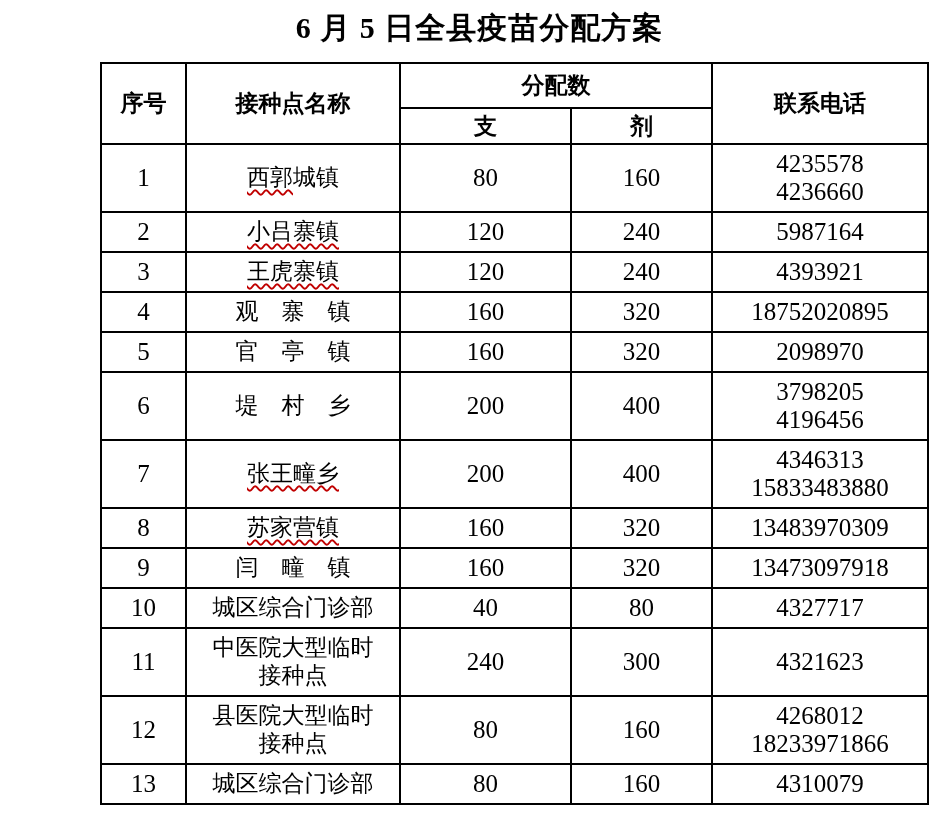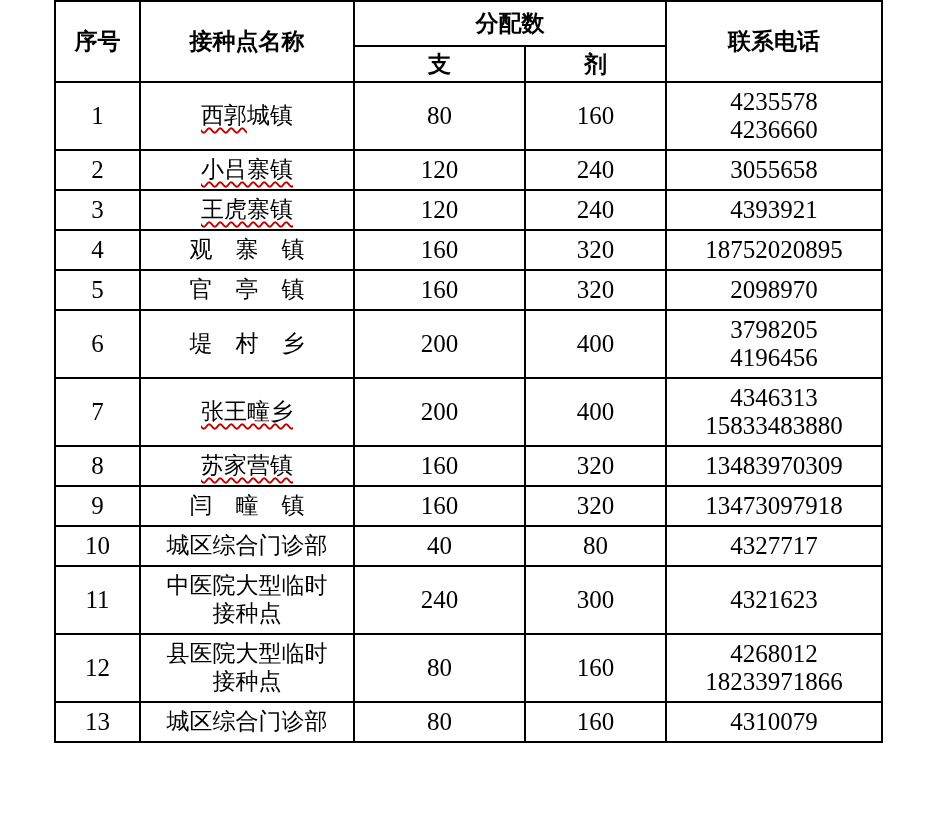--- a/index.html
+++ b/index.html
@@ -26,21 +26,21 @@
     text-align: center;
     font-size: 30px;
     font-weight: bold;
     letter-spacing: 1px;
     white-space: nowrap;
   }
   table.alloc {
     border-collapse: collapse;
     table-layout: fixed;
     width: 827px;
-    margin-left: 54px;
+    margin-left: 100px;
   }
   .alloc th, .alloc td {
     border: 2px solid var(--border);
     text-align: center;
     vertical-align: middle;
     overflow: hidden;
   }
   .alloc th {
     font-weight: bold;
     font-size: 23px;
@@ -65,20 +65,21 @@
   col.c-name  { width: 214px; }
   col.c-zhi   { width: 171px; }
   col.c-ji    { width: 141px; }
   col.c-phone { width: 216px; }
 </style>
 </head>
 <body>
 
 <div class="doc">
 
+  <div class="title">6 月 5 日全县疫苗分配方案</div>
 
   <table class="alloc">
     <colgroup>
       <col class="c-seq">
         <col class="c-name">
         <col class="c-zhi">
         <col class="c-ji">
         <col class="c-phone">
     </colgroup>
     <thead>
@@ -101,21 +102,21 @@
       <td>160</td>
       <td class="pre">4235578
 4236660</td>
     </tr>
 
     <tr>
       <td>2</td>
       <td class="name-cell"><span class="misspell pre">小吕寨镇</span><span class="pre"></span></td>
       <td>120</td>
       <td>240</td>
-      <td class="pre">3055658</td>
+      <td class="pre">5987164</td>
     </tr>
 
     <tr>
       <td>3</td>
       <td class="name-cell"><span class="misspell pre">王虎寨镇</span><span class="pre"></span></td>
       <td>120</td>
       <td>240</td>
       <td class="pre">4393921</td>
     </tr>
 

